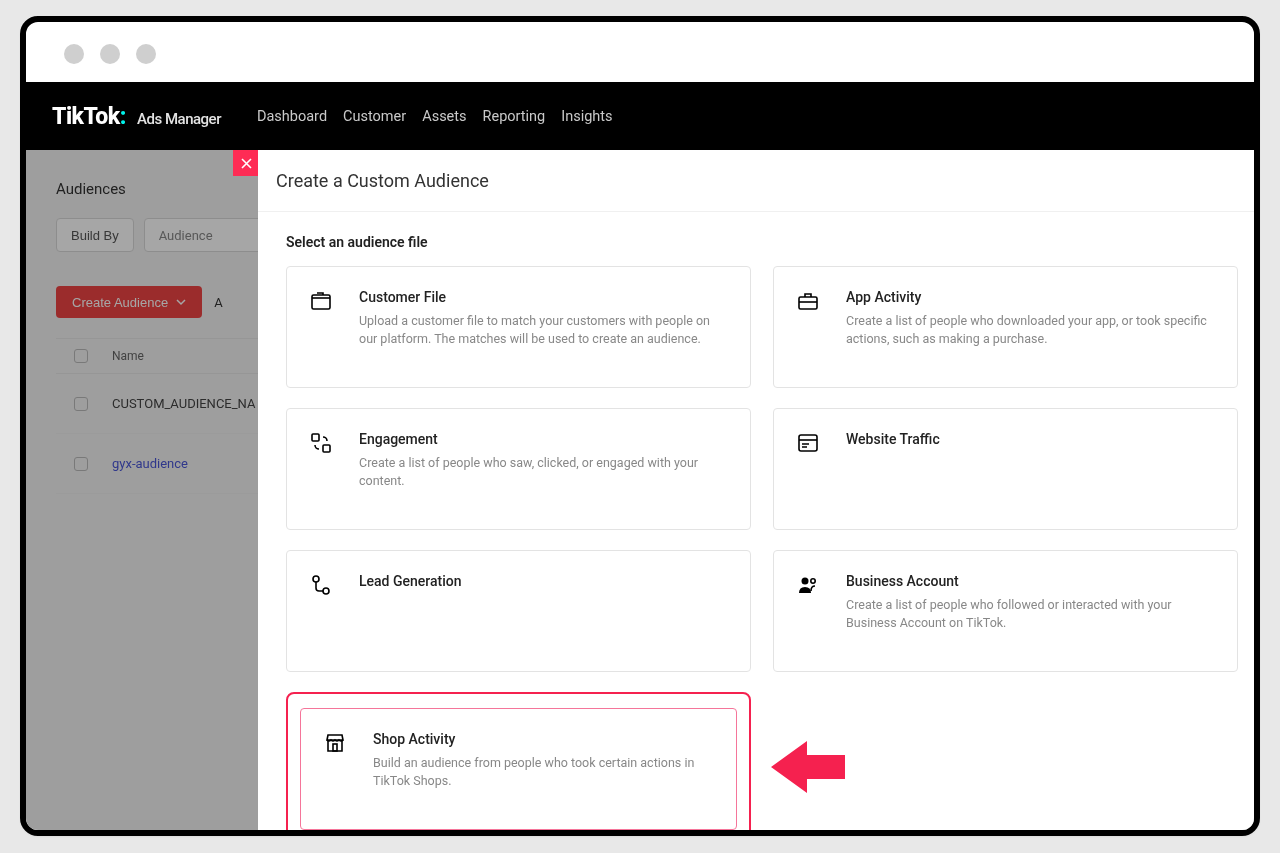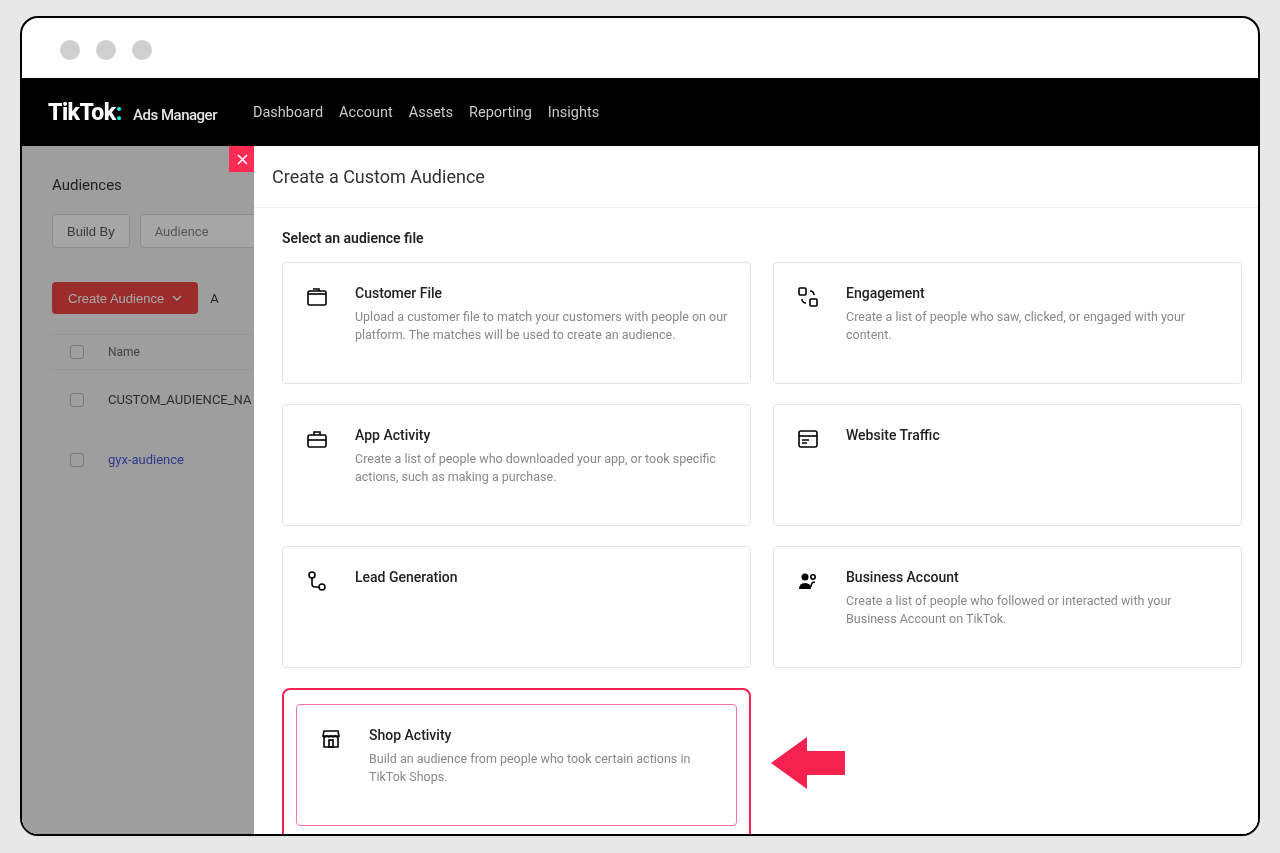--- a/index.html
+++ b/index.html
@@ -1,18 +1,18 @@
 <!DOCTYPE html>
 <html><head>
 <meta charset="utf-8">
 <style>
 * { box-sizing: border-box; margin: 0; padding: 0; }
 body { font-family: -apple-system, BlinkMacSystemFont, "Segoe UI", Roboto, Helvetica, Arial, sans-serif; background: #e8e8e8; width: 1280px; height: 853px; overflow: hidden; }
 
-.browser-frame { position: relative; width: 1240px; height: 820px; margin: 16px auto; background: #fff; border: 2px solid #000000; border-radius: 18px; overflow: hidden; box-shadow: 0 1px 2px rgba(0,0,0,.05); }
+.browser-frame { position: relative; width: 1240px; height: 820px; margin: 16px auto; background: #fff; border: 6px solid #000000; border-radius: 18px; overflow: hidden; box-shadow: 0 1px 2px rgba(0,0,0,.05); }
 .traffic-lights { position: absolute; top: 22px; left: 38px; display: flex; gap: 16px; }
 .traffic-lights span { width: 20px; height: 20px; border-radius: 50%; background: #cfcfcf; display: inline-block; }
 
 .topbar { position: absolute; top: 60px; left: 0; right: 0; height: 68px; background: #000; color: #fff; display: flex; align-items: center; padding: 0 26px; }
 .brand { font-weight: 800; font-size: 23px; letter-spacing: -0.5px; position: relative; }
 .brand .dot1 { color: #00f2ea; }
 .brand-sub { font-weight: 500; font-size: 15px; color: #e3e3e3; margin-left: 6px; }
 .nav { display: flex; gap: 16px; margin-left: 36px; }
 .nav a { color: #c9c9c9; font-size: 14.5px; text-decoration: none; cursor: pointer; }
 
@@ -61,21 +61,21 @@
     <span></span>
   </div>
 
   <div class="topbar">
     <div class="brand">
       <span>TikTok</span><span class="dot1">:</span>
       <span class="brand-sub">Ads Manager</span>
     </div>
     <nav class="nav">
       <a>Dashboard</a>
-      <a>Account</a>
+      <a>Customer</a>
       <a>Assets</a>
       <a>Reporting</a>
       <a>Insights</a>
     </nav>
   </div>
 
   <div class="page-bg">
     <div class="page-inner">
       <div class="panel-title">Audiences</div>
       <div class="toolbar-row">
@@ -128,40 +128,40 @@
                 <path d="M8 4 H14 V6"></path>
               </svg>
           </div>
           <div class="card-title">Customer File</div>
           <div class="card-desc">Upload a customer file to match your customers with people on our platform. The matches will be used to create an audience.</div>
         </div>
 
         <div class="card">
           <div class="card-icon">
             <svg viewBox="0 0 24 24">
+                <rect x="3" y="8" width="18" height="12" rx="1.5"></rect>
+                <path d="M3 13 H21"></path>
+                <path d="M9 8 V5 H15 V8"></path>
+              </svg>
+          </div>
+          <div class="card-title">App Activity</div>
+          <div class="card-desc">Create a list of people who downloaded your app, or took specific actions, such as making a purchase.</div>
+        </div>
+
+        <div class="card">
+          <div class="card-icon">
+            <svg viewBox="0 0 24 24">
                 <rect x="3" y="3" width="7" height="7" rx="1"></rect>
                 <rect x="14" y="14" width="7" height="7" rx="1"></rect>
                 <path d="M14 6 A4 4 0 0 1 18 10"></path>
                 <path d="M10 18 A4 4 0 0 1 6 14"></path>
               </svg>
           </div>
           <div class="card-title">Engagement</div>
           <div class="card-desc">Create a list of people who saw, clicked, or engaged with your content.</div>
-        </div>
-
-        <div class="card">
-          <div class="card-icon">
-            <svg viewBox="0 0 24 24">
-                <rect x="3" y="8" width="18" height="12" rx="1.5"></rect>
-                <path d="M3 13 H21"></path>
-                <path d="M9 8 V5 H15 V8"></path>
-              </svg>
-          </div>
-          <div class="card-title">App Activity</div>
-          <div class="card-desc">Create a list of people who downloaded your app, or took specific actions, such as making a purchase.</div>
         </div>
 
         <div class="card">
           <div class="card-icon">
             <svg viewBox="0 0 24 24">
                 <rect x="3" y="4" width="18" height="16" rx="2"></rect>
                 <path d="M3 9 H21"></path>
                 <path d="M6 13 H13 M6 16 H11"></path>
               </svg>
           </div>

